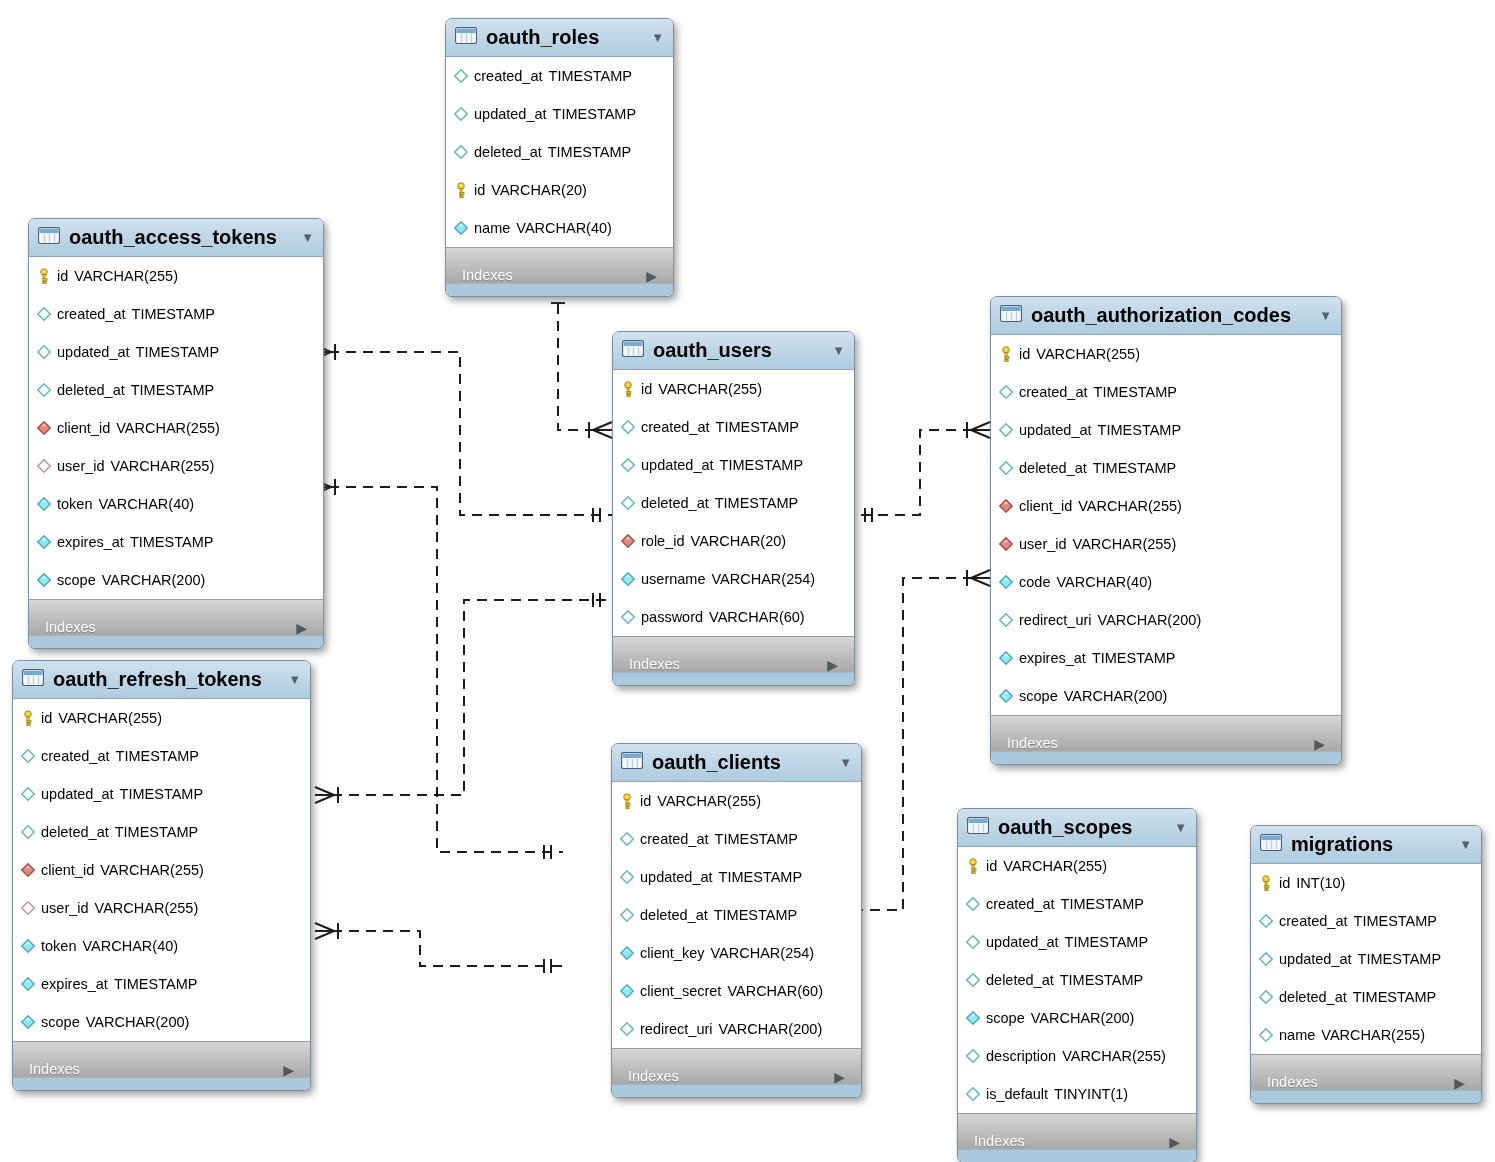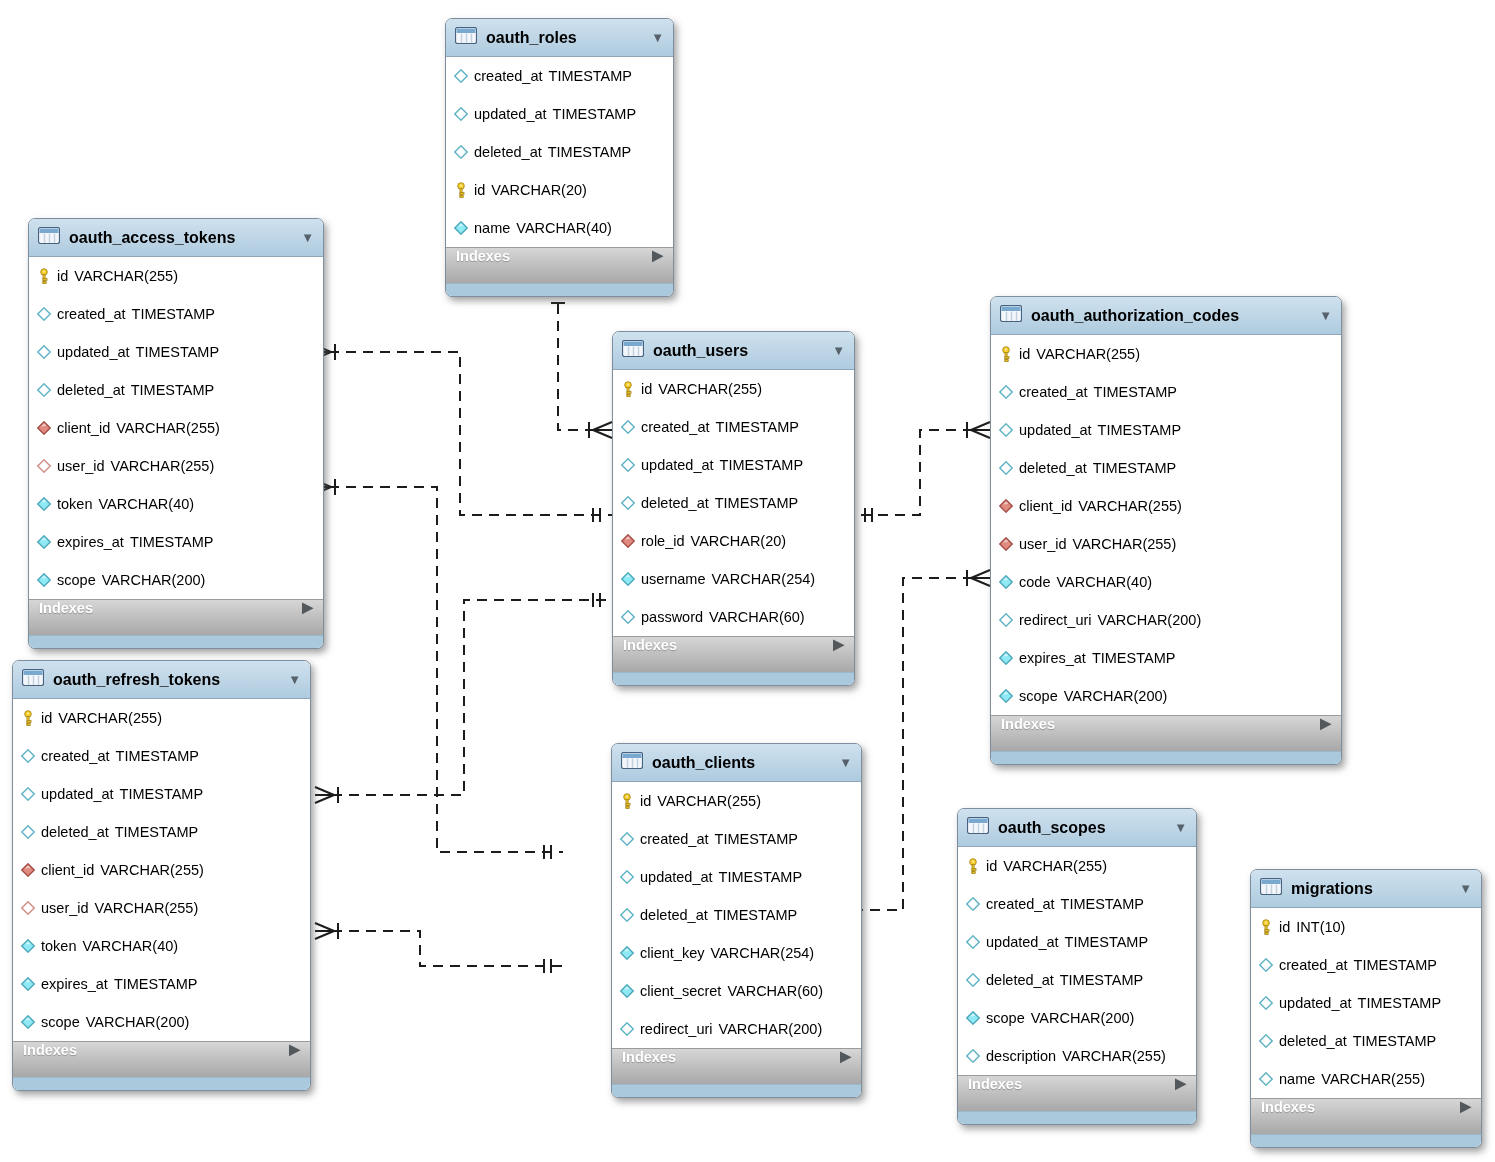--- a/index.html
+++ b/index.html
@@ -11,30 +11,30 @@
   .table{
     position:absolute;z-index:2;background:#ffffff;
     border:1px solid #7d8f9e;border-radius:7px;
     box-shadow:3px 4px 7px rgba(90,90,90,.55);
   }
   .t-header{
     height:37px;display:flex;align-items:center;gap:9px;padding:0 9px;
     background:linear-gradient(#cfe1ee,#aecbdf);
     border-bottom:1px solid #8fa6b8;border-radius:6px 6px 0 0;
   }
-  .t-title{font-size:16px;font-weight:bold;color:#000;white-space:nowrap;}
+  .t-title{font-size:20px;font-weight:bold;color:#000;white-space:nowrap;}
   .t-collapse{margin-left:auto;color:#56616b;font-size:13px;line-height:1;}
   .t-body{background:#fff;}
   .t-row{height:36px;display:flex;align-items:center;gap:6px;padding:1px 7px;white-space:nowrap;}
   .c-name,.c-type{font-size:14.5px;color:#000;}
   .c-icon{display:flex;align-items:center;width:15px;justify-content:center;flex:0 0 15px;}
   .t-footer{
-    height:35px;display:flex;align-items:flex-start;padding:0 10px;
+    height:35px;display:flex;align-items:flex-end;padding:0 16px;
     background:linear-gradient(#d6d6d6,#a8a8a8);border-top:1px solid #9b9b9b;
-    color:#ffffff;font-weight:bold;font-size:14.5px;
+    color:#ffffff;font-weight:normal;font-size:14.5px;
     text-shadow:0 1px 1px rgba(0,0,0,.25);
   }
   .t-expand{margin-left:auto;color:#53585c;font-size:14px;line-height:1;text-shadow:none;}
   .t-bottom{height:12px;background:#abc9dd;border-radius:0 0 6px 6px;border-top:1px solid #9cb8cb;}
 </style>
 </head>
 <body>
 
 <div id="canvas" style="width: 1495px; height: 1162px;">
   <svg id="wires" width="1495" height="1162">
@@ -766,28 +766,37 @@
         </div>
         <div class="t-row">
           <span class="c-icon">
             <svg width="14" height="14" viewBox="0 0 14 14">
               <polygon points="7,0.8 13.2,7 7,13.2 0.8,7" fill="#ffffff" stroke="#5fb3c4" stroke-width="1.4"></polygon>
             </svg>
           </span>
           <span class="c-name">description</span>
           <span class="c-type">VARCHAR(255)</span>
         </div>
+        <div class="t-row">
+          <span class="c-icon">
+            <svg width="14" height="14" viewBox="0 0 14 14">
+              <polygon points="7,0.8 13.2,7 7,13.2 0.8,7" fill="#ffffff" stroke="#5fb3c4" stroke-width="1.4"></polygon>
+            </svg>
+          </span>
+          <span class="c-name">is_default</span>
+          <span class="c-type">TINYINT(1)</span>
+        </div>
       </div>
       <div class="t-footer">
         <span>Indexes</span>
         <span class="t-expand">▶</span>
       </div>
       <div class="t-bottom"></div>
     </div>
-    <div class="table" style="left: 1250px; top: 825px; width: 230px; margin-top: 44px;">
+    <div class="table" style="left: 1250px; top: 825px; width: 230px;">
       <div class="t-header">
         <span class="t-icon"><svg width="22" height="17" viewBox="0 0 22 17">
             <rect x="0.5" y="0.5" width="21" height="16" rx="2" fill="#f3f7fb" stroke="#47627f" stroke-width="1.2"></rect>
             <rect x="1.5" y="1.5" width="19" height="4.5" fill="#7aa9cf"></rect>
             <line x1="6.5" y1="6.5" x2="6.5" y2="15.8" stroke="#c1d0dc" stroke-width="1.5"></line>
             <line x1="11.5" y1="6.5" x2="11.5" y2="15.8" stroke="#c1d0dc" stroke-width="1.5"></line>
             <line x1="16.5" y1="6.5" x2="16.5" y2="15.8" stroke="#c1d0dc" stroke-width="1.5"></line>
           </svg></span>
         <span class="t-title">migrations</span>
         <span class="t-collapse">▼</span>

